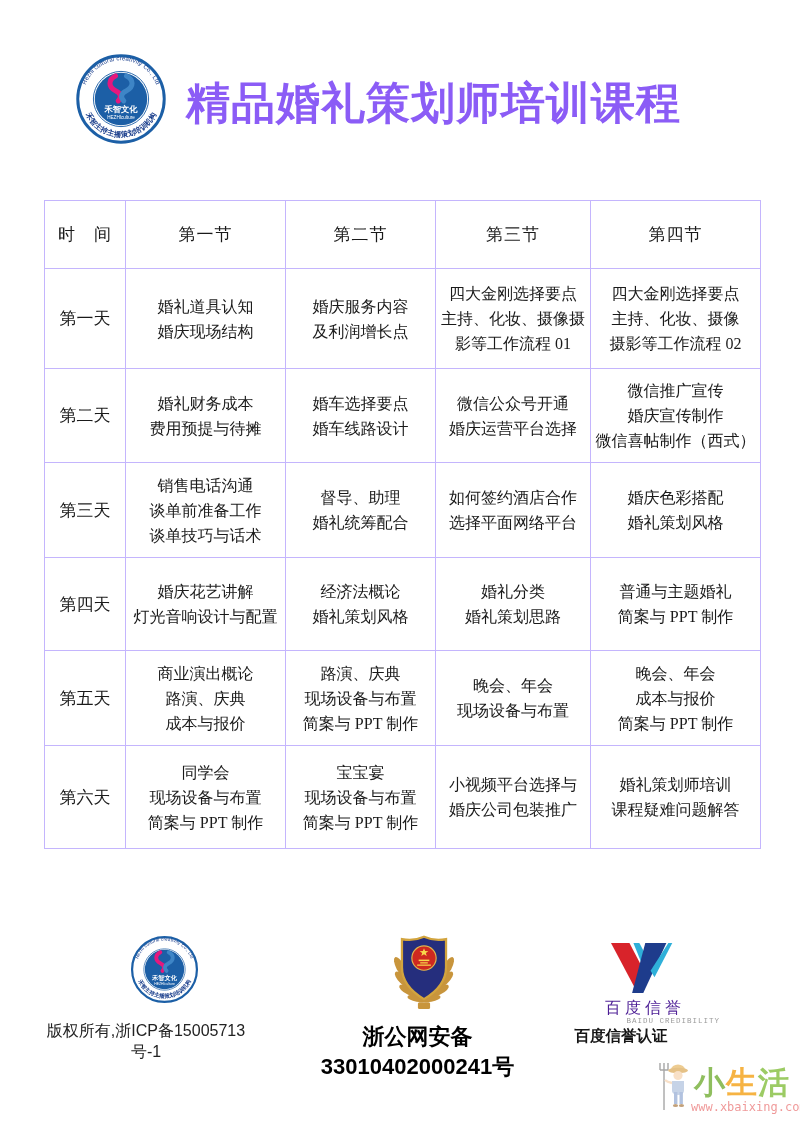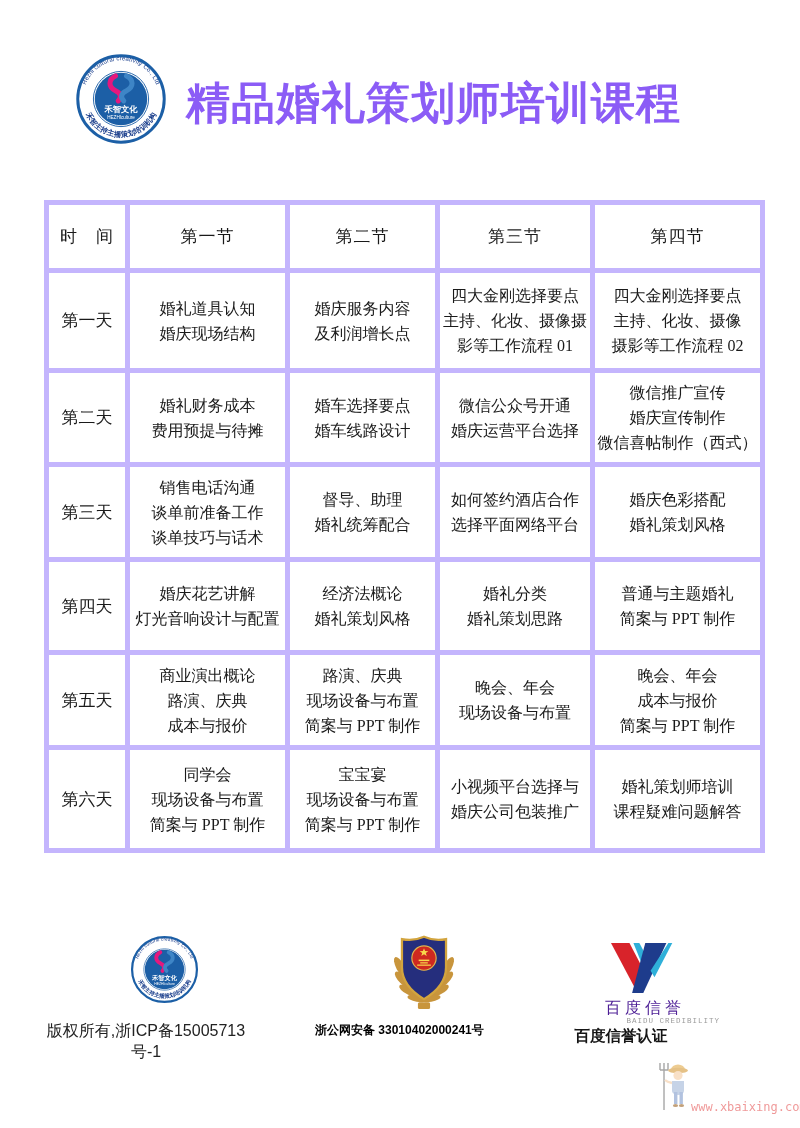--- a/index.html
+++ b/index.html
@@ -9,32 +9,32 @@
   
   .page-title{position:absolute;left:186px;top:74px;font-size:44px;font-weight:bold;
               color:#8b5cf6;letter-spacing:1px;white-space:nowrap;}
   .hz-logo{position:absolute;}
   .hz-logo.hdr{left:75px;top:53px;width:92px;height:92px;}
   .hz-logo.ftr{left:130px;top:935px;width:69px;height:69px;}
 
   
   table.course{position:absolute;left:44px;top:200px;width:716px;
                border-collapse:collapse;table-layout:fixed;}
-  table.course td{border:5px solid #c4b5fd;text-align:center;vertical-align:middle;
+  table.course td{border:1px solid #c4b5fd;text-align:center;vertical-align:middle;
                   font-size:16px;line-height:25px;color:#1a1a1a;white-space:pre-line;
                   padding:1px 2px;overflow:hidden;}
   table.course td.head{font-size:17px;letter-spacing:1px;}
   table.course td.day{font-size:17px;}
 
   
   .copyright{position:absolute;left:40px;top:1021px;width:212px;text-align:center;
              font-family:"Liberation Sans","DejaVu Sans",sans-serif;font-size:16px;color:#222;}
   .badge-icon{position:absolute;left:386px;top:928px;width:76px;height:86px;}
-  .filing{position:absolute;left:315px;top:1022px;width:205px;
-          font-family:"Liberation Sans","DejaVu Sans",sans-serif;font-size:12px;
+  .filing{position:absolute;left:315px;top:1022px;width:205px;text-align:center;
+          font-family:"Liberation Sans","DejaVu Sans",sans-serif;font-size:22px;
           font-weight:bold;color:#000;}
   .baidu-icon{position:absolute;left:606px;top:939px;width:68px;height:58px;}
   .baidu-cn{position:absolute;left:570px;top:998px;width:150px;text-align:center;
             font-family:"Liberation Sans","DejaVu Sans",sans-serif;font-size:16px;
             letter-spacing:4px;color:#4c1d95;}
   .baidu-en{position:absolute;left:570px;top:1017px;width:150px;text-align:right;
             font-family:Liberation Mono, monospace;font-size:7.5px;
             letter-spacing:1px;color:#9a9a9a;}
   .baidu-cert{position:absolute;left:546px;top:1026px;width:150px;text-align:center;
               font-family:"Liberation Sans","DejaVu Sans",sans-serif;font-size:15.5px;
@@ -233,15 +233,16 @@
     <path d="M14,10 a7,5.5 0 0 1 14,0" fill="#e9c078"></path>
     <ellipse cx="21" cy="10.5" rx="10" ry="2.8" fill="#dfb269"></ellipse>
     <circle cx="21" cy="15.5" r="4.6" fill="#f7d9ba"></circle>
     <path d="M15,21 h12 v10 a6,4 0 0 1 -12 0 Z" fill="#b9c9e2"></path>
     <path d="M15,23 Q10,22 8,20" stroke="#f7d9ba" stroke-width="2.4" fill="none"></path>
     <rect x="17" y="32" width="3.4" height="12" fill="#9fb4d8"></rect>
     <rect x="22.5" y="32" width="3.4" height="12" fill="#9fb4d8"></rect>
     <ellipse cx="18.5" cy="45.5" rx="2.6" ry="1.5" fill="#b48a5a"></ellipse>
     <ellipse cx="24.5" cy="45.5" rx="2.6" ry="1.5" fill="#b48a5a"></ellipse>
   </svg>
+  <div class="wm-chars"><span style="color:#7cb342">小</span><span style="color:#f5a623">生</span><span style="color:#8bc34a">活</span></div>
   <div class="wm-url" style="color:#ee8f8f">www.xbaixing.com</div>
 
 </div>
 
 </body></html>

